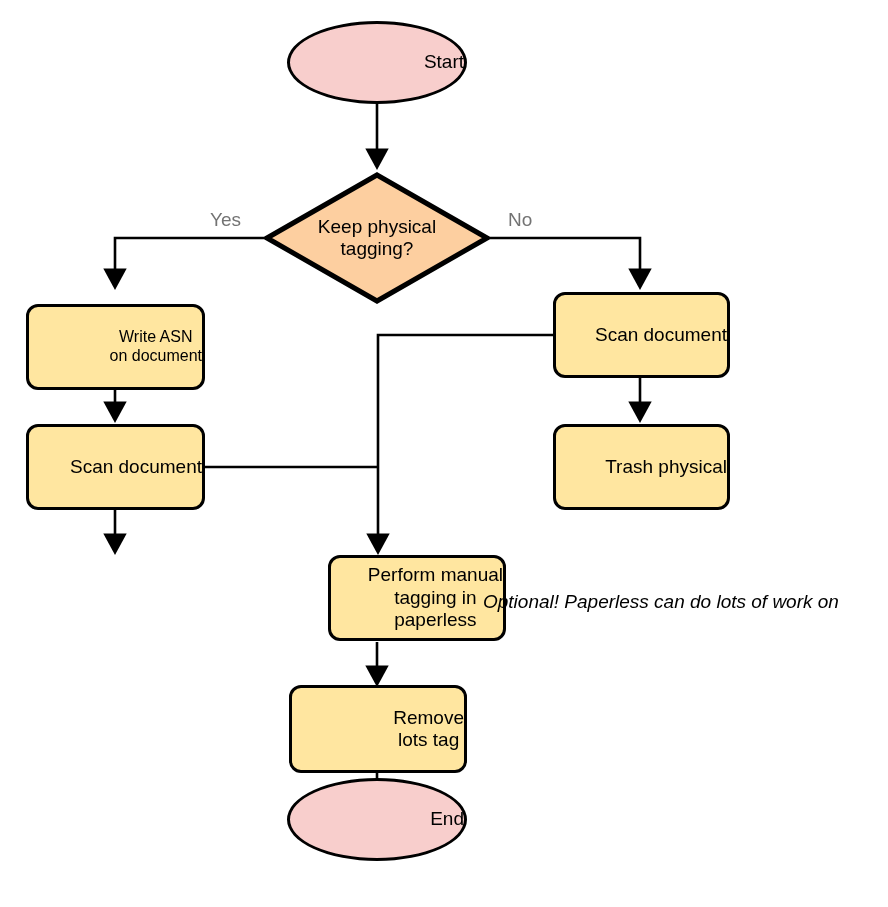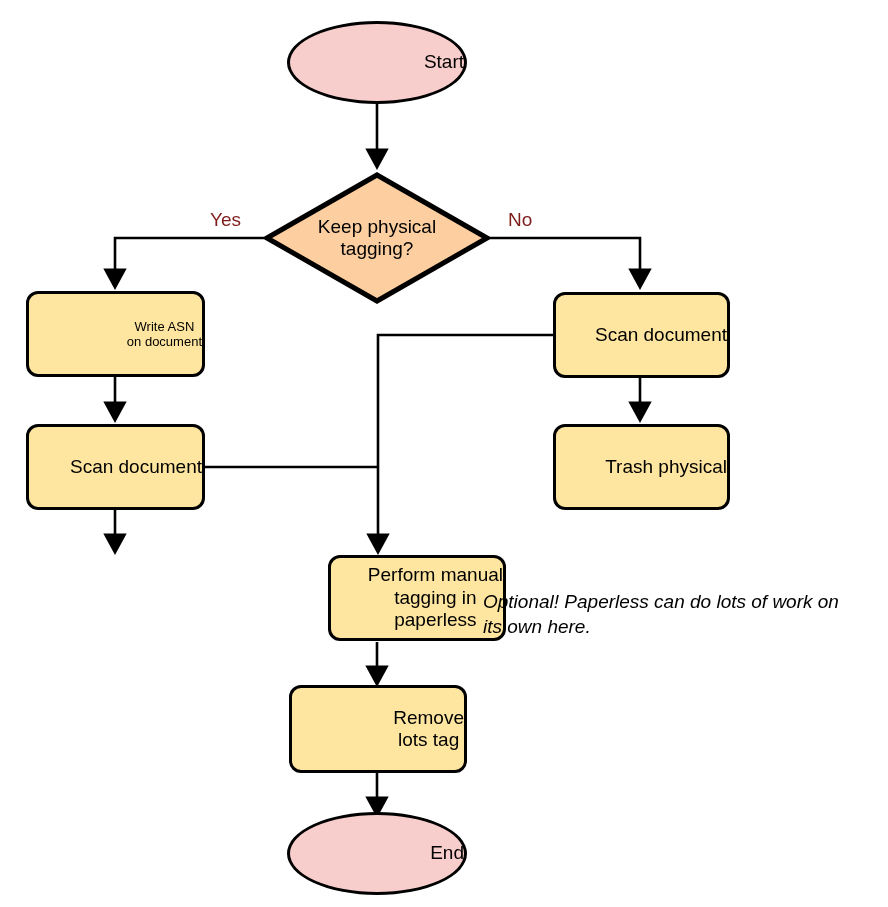--- a/index.html
+++ b/index.html
@@ -12,21 +12,21 @@
   .node{position:absolute;box-sizing:border-box;display:flex;
         align-items:center;justify-content:flex-end;text-align:center;
         color:#000;line-height:1.18;}
 
   .terminal{border:3px solid #000;border-radius:50%;}
   .process{border:3px solid #000;border-radius:12px;}
   .decision-wrap{display:flex;align-items:center;justify-content:center;}
   .decision-shape{position:absolute;left:0;top:0;width:100%;height:100%;}
   .decision-label{position:relative;z-index:2;}
 
-  .edge-label{position:absolute;color:#7f1d1d;background:transparent;
+  .edge-label{position:absolute;color:#737373;background:transparent;
               white-space:nowrap;}
   .note{position:absolute;font-style:italic;color:#000;line-height:1.3;}
 </style>
 </head>
 <body>
 
 <div id="stage">
 
   <svg class="edges" viewBox="0 0 888 907">
     <defs>
@@ -73,21 +73,21 @@
   </div>
 
   <div class="edge-label" style="left:210px;top:209px;font-size:19px;">
     <span>Yes</span>
   </div>
 
   <div class="edge-label" style="left:508px;top:209px;font-size:19px;">
     <span>No</span>
   </div>
 
-  <div class="node process" style="left:26px;top:291px;width:179px;height:86px;background:#ffe6a0;font-size:13px;">
+  <div class="node process" style="left:26px;top:304px;width:179px;height:86px;background:#ffe6a0;font-size:16px;">
     <div>
       <div>Write ASN</div>
       <div>on document</div>
     </div>
   </div>
 
   <div class="node process" style="left:26px;top:424px;width:179px;height:86px;background:#ffe6a0;font-size:19px;">
     <span>Scan document</span>
   </div>
 
@@ -103,27 +103,26 @@
   <div class="node process" style="left:289px;top:555px;width:178px;height:86px;background:#ffe6a0;font-size:19px;margin-left:39px;">
     <div>
       <div>Perform manual</div>
       <div>tagging in</div>
       <div>paperless</div>
     </div>
   </div>
 
   <div class="note" style="left:483px;top:590px;width:400px;font-size:19px;">
     <div>Optional! Paperless can do lots of work on</div>
-    <div>its own here.</div>
   </div>
 
   <div class="node process" style="left:289px;top:685px;width:178px;height:88px;background:#ffe6a0;font-size:19px;">
     <div>
       <div>Remove</div>
       <div>lots tag</div>
     </div>
   </div>
 
-  <div class="node terminal" style="left:287px;top:812px;width:180px;height:83px;background:#f8cecc;font-size:19px;">
+  <div class="node terminal" style="left:287px;top:778px;width:180px;height:83px;background:#f8cecc;font-size:19px;">
     <span>End</span>
   </div>
 
 </div>
 
 </body></html>

